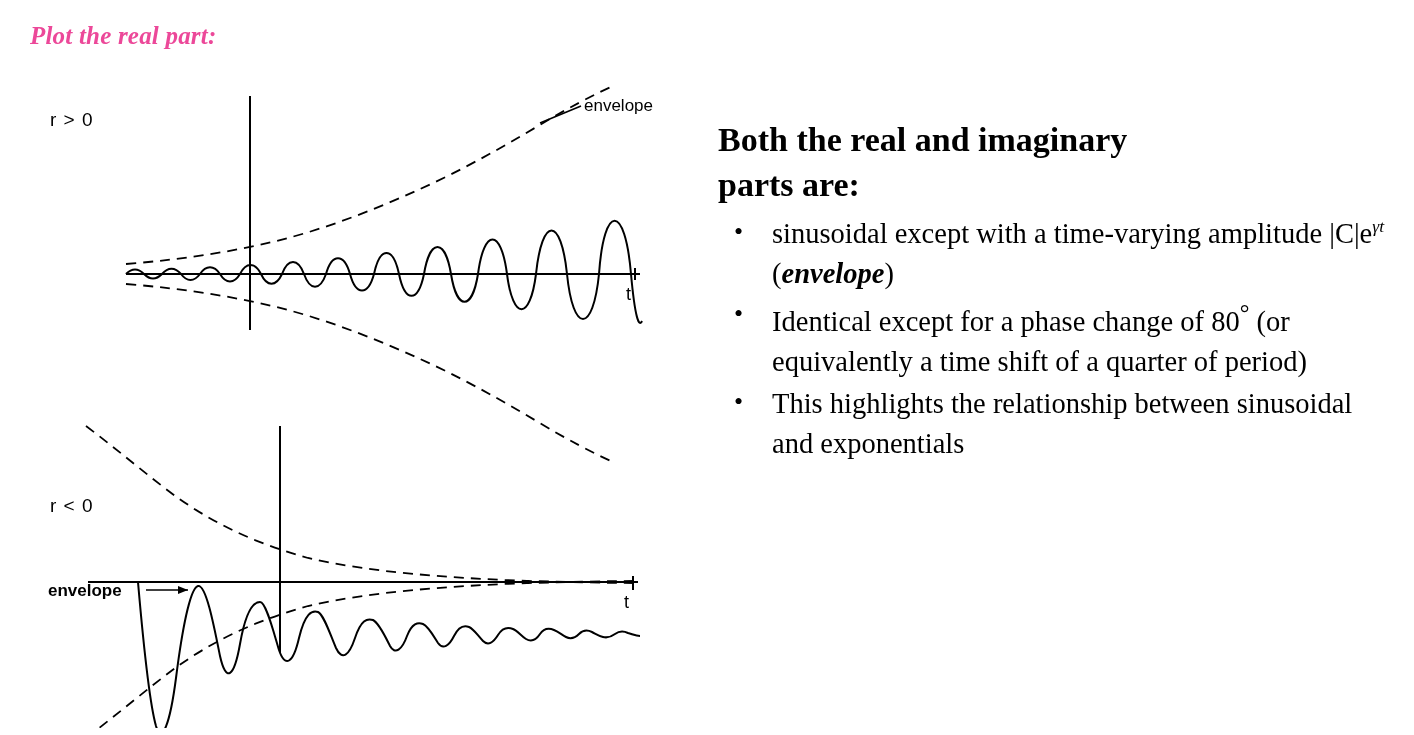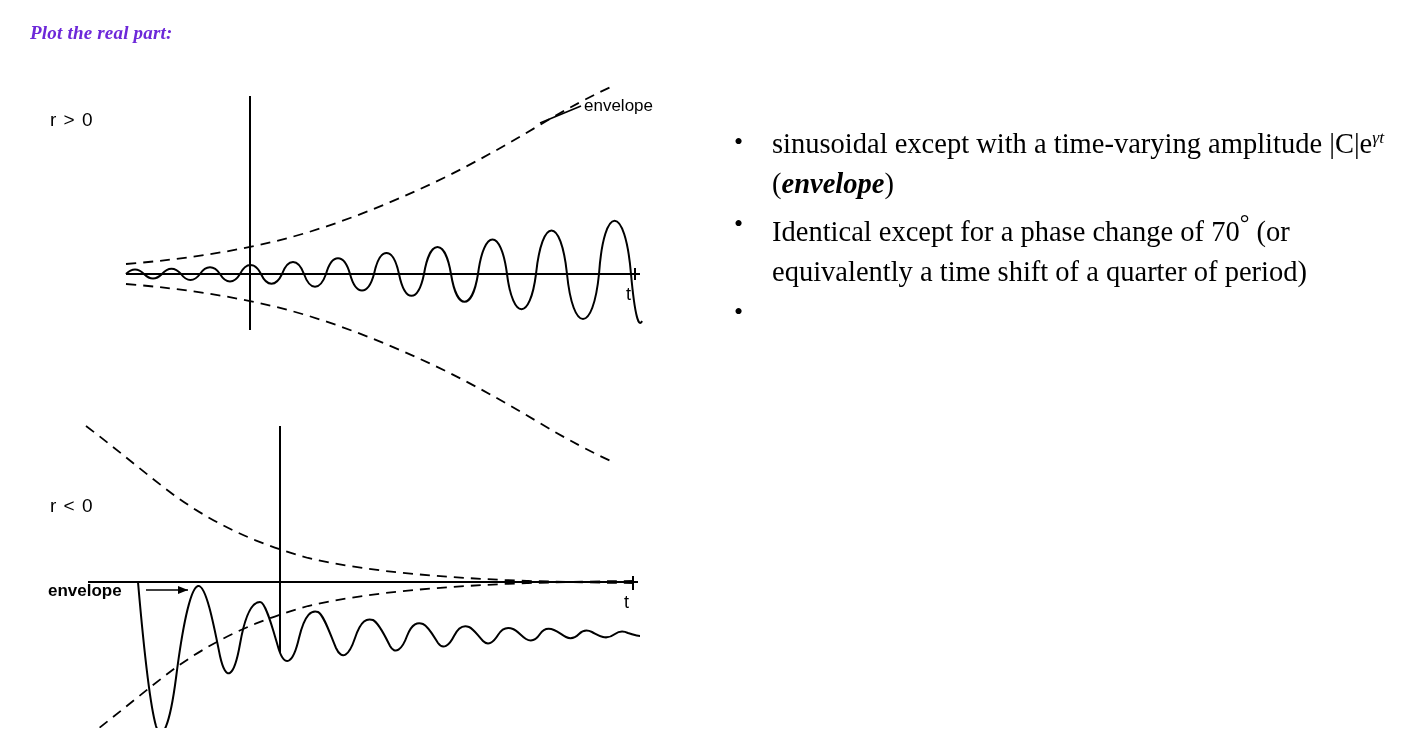--- a/index.html
+++ b/index.html
@@ -14,22 +14,22 @@
     font-family: "Liberation Serif", serif;
     overflow: hidden;
   }
   .slide-title {
     position: absolute;
     left: 30px;
     top: 22px;
     font-family: "Liberation Serif", serif;
     font-weight: bold;
     font-style: italic;
-    font-size: 19px;
-    color: #6d28d9;
+    font-size: 25px;
+    color: #ec4899;
     letter-spacing: 0.2px;
   }
   .figure-area {
     position: absolute;
     left: 28px;
     top: 78px;
     width: 660px;
     height: 650px;
   }
   .fig-svg {
@@ -173,30 +173,35 @@
       <text x="20" y="427" font-family="Liberation Sans, sans-serif" font-size="17" fill="#000" opacity="0"></text>
       <text x="20" y="518" font-family="Liberation Sans, sans-serif" font-size="17" fill="#000" font-weight="bold">envelope</text>
       <line x1="118" y1="512" x2="160" y2="512" stroke="#000" stroke-width="1.6"></line>
       <polygon points="160,512 150,508 150,516" fill="#000"></polygon>
       <text x="596" y="530" font-family="Liberation Sans, sans-serif" font-size="18" fill="#000">t</text>
     </g>
   </svg>
 </div>
 
 <div class="text-col">
+  <div class="heading">
+    <div>Both the real and imaginary</div>
+    <div>parts are:</div>
+  </div>
   <ul class="bullets">
     <li>
       <span class="bullet-dot">•</span>
       <span>
         <span>sinusoidal except with a time-varying amplitude </span><span class="math-italic">|C|e</span><sup class="exp">γt</sup><span> (</span><span class="bold-ital">envelope</span><span>)</span>
       </span>
     </li>
     <li>
       <span class="bullet-dot">•</span>
       <span>
-        <span>Identical except for a phase change of 70</span><span class="deg">°</span><span>  (or equivalently a time shift of a quarter of period)</span>
+        <span>Identical except for a phase change of 80</span><span class="deg">°</span><span>  (or equivalently a time shift of a quarter of period)</span>
       </span>
     </li>
     <li>
       <span class="bullet-dot">•</span>
+      <span>This highlights the relationship between sinusoidal and exponentials</span>
     </li>
   </ul>
 </div>
 
 </body></html>

